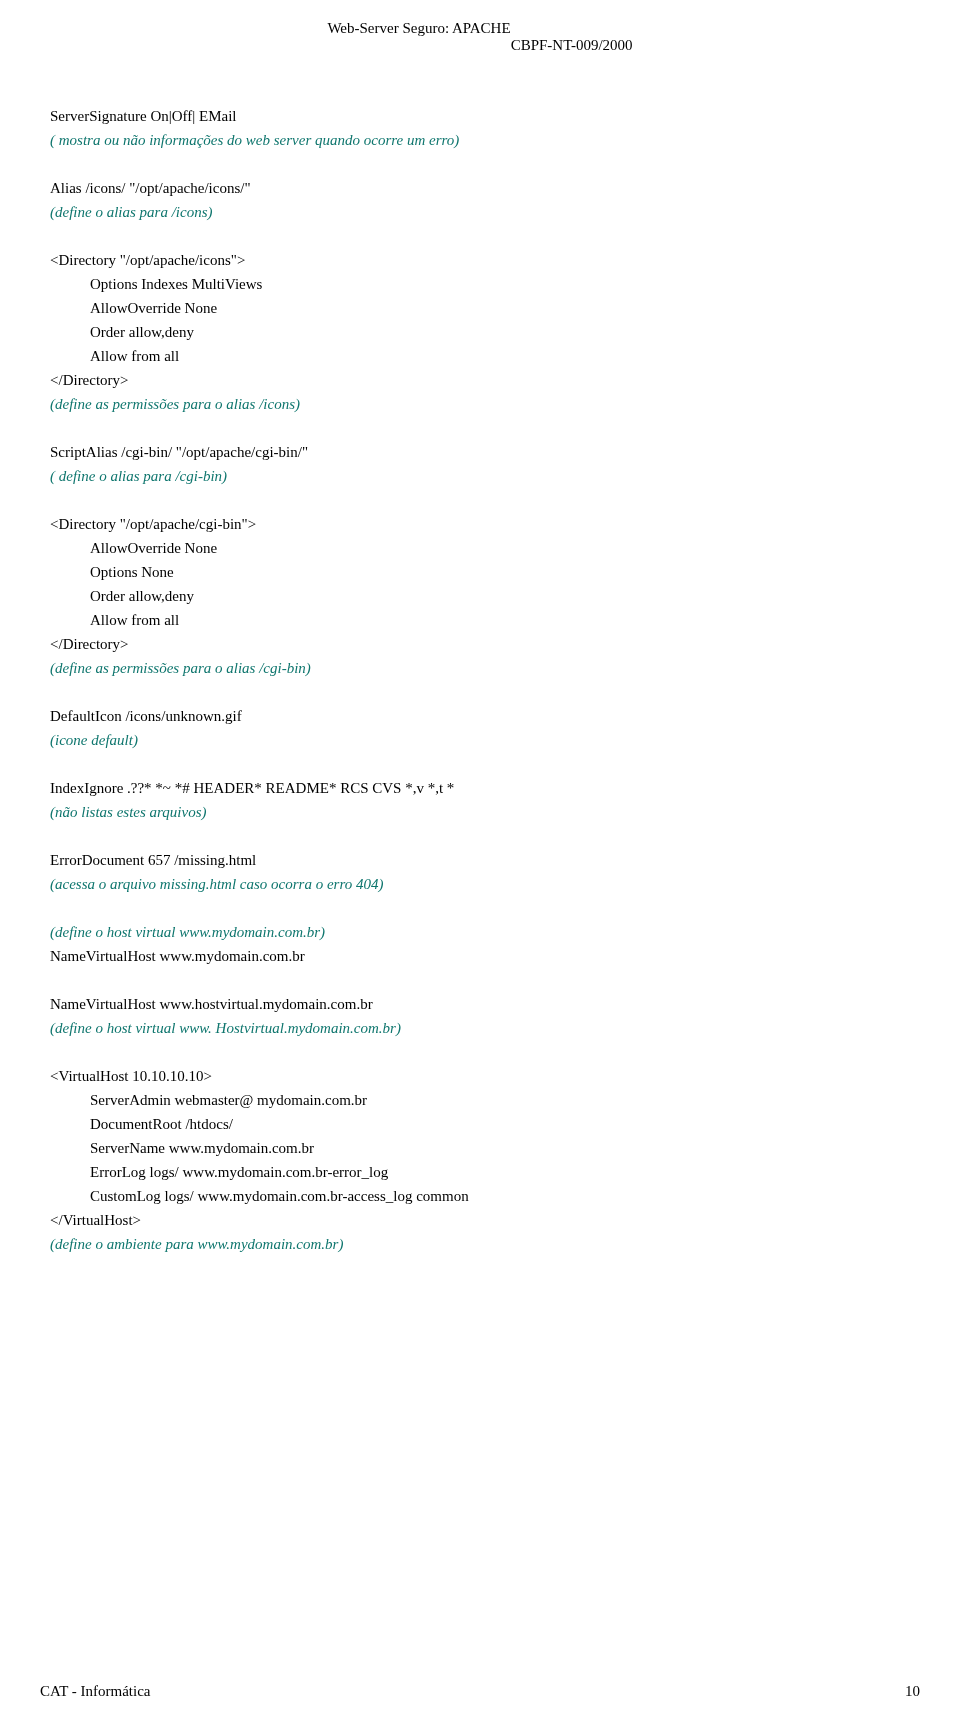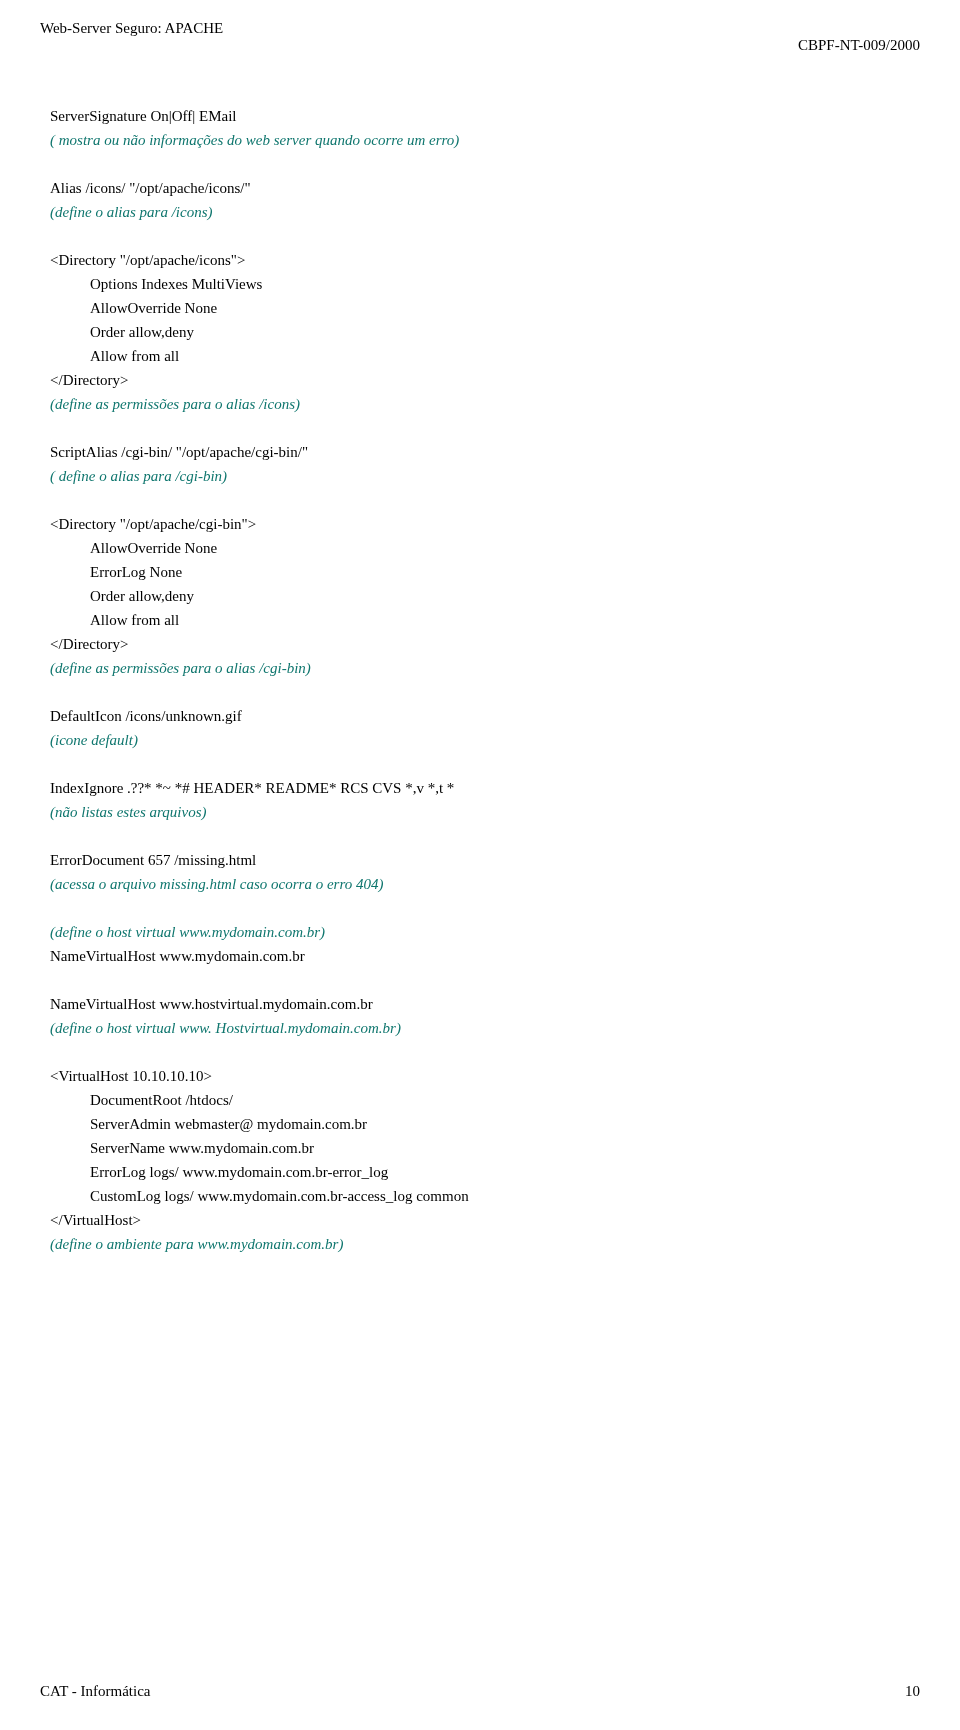--- a/index.html
+++ b/index.html
@@ -20,21 +20,21 @@
 
     .page-container {
       width: 960px;
       min-height: 1730px;
       padding: 20px 40px 60px 40px;
       position: relative;
     }
 
     .header {
       display: flex;
-      justify-content: space-between;
+      justify-content: center;
       align-items: flex-start;
       margin-bottom: 40px;
       padding-bottom: 10px;
     }
 
     .header-left {
       font-size: 15px;
       font-weight: normal;
     }
 
@@ -113,21 +113,21 @@
       </div>
       <div class="small-spacer"></div>
       <div class="section">
         <div class="line">ScriptAlias /cgi-bin/ "/opt/apache/cgi-bin/"</div>
         <div class="line comment">( define o alias para /cgi-bin)</div>
       </div>
       <div class="small-spacer"></div>
       <div class="section">
         <div class="line">&lt;Directory "/opt/apache/cgi-bin"&gt;</div>
         <div class="line indented">AllowOverride None</div>
-        <div class="line indented">ErrorLog None</div>
+        <div class="line indented">Options None</div>
         <div class="line indented">Order allow,deny</div>
         <div class="line indented">Allow from all</div>
         <div class="line">&lt;/Directory&gt;</div>
         <div class="line comment">(define as permissões para o alias /cgi-bin)</div>
       </div>
       <div class="small-spacer"></div>
       <div class="section">
         <div class="line">DefaultIcon /icons/unknown.gif</div>
         <div class="line comment">(icone default)</div>
       </div>
@@ -147,22 +147,22 @@
         <div class="line">NameVirtualHost  www.mydomain.com.br</div>
       </div>
       <div class="small-spacer"></div>
       <div class="section">
         <div class="line">NameVirtualHost www.hostvirtual.mydomain.com.br</div>
         <div class="line comment">(define o host virtual www. Hostvirtual.mydomain.com.br)</div>
       </div>
       <div class="small-spacer"></div>
       <div class="section">
         <div class="line">&lt;VirtualHost 10.10.10.10&gt;</div>
+        <div class="line indented">ServerAdmin webmaster@ mydomain.com.br</div>
         <div class="line indented">DocumentRoot /htdocs/</div>
-        <div class="line indented">ServerAdmin webmaster@ mydomain.com.br</div>
         <div class="line indented">ServerName www.mydomain.com.br</div>
         <div class="line indented">ErrorLog logs/ www.mydomain.com.br-error_log</div>
         <div class="line indented">CustomLog logs/ www.mydomain.com.br-access_log common</div>
         <div class="line">&lt;/VirtualHost&gt;</div>
         <div class="line comment">(define o ambiente para www.mydomain.com.br)</div>
       </div>
     </div>
 
   <div class="footer">
     <span>CAT - Informática</span>

